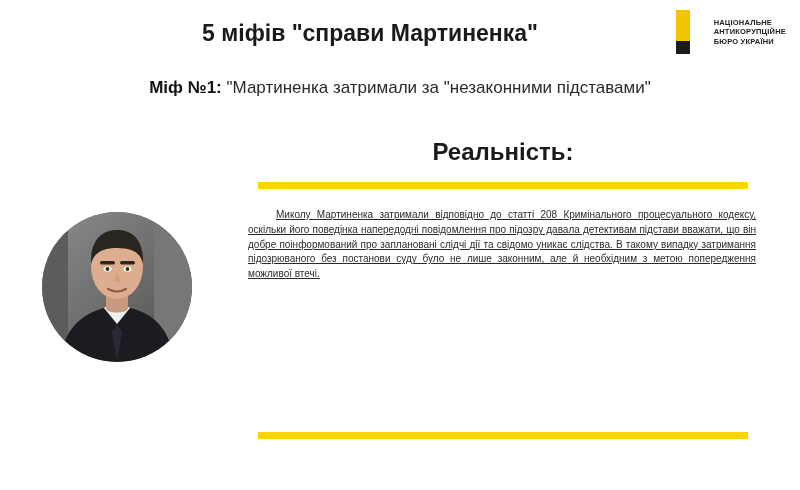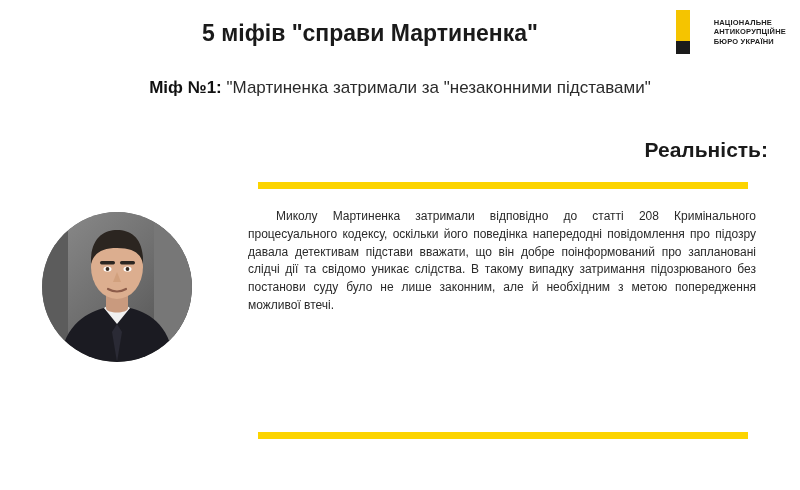--- a/index.html
+++ b/index.html
@@ -85,22 +85,22 @@
     text-align: right;
   }
   .myth-text { font-weight: normal; }
 
   
   .reality-heading {
     position: absolute;
     top: 138px;
     left: 238px;
     width: 530px;
-    text-align: right;
-    font-size: 21px;
+    text-align: center;
+    font-size: 24px;
     font-weight: bold;
     color: #1a1a1a;
   }
 
   
   .rule {
     position: absolute;
     left: 258px;
     width: 490px;
     height: 7px;
@@ -108,26 +108,27 @@
   }
   .rule-top { top: 182px; }
   .rule-bottom { top: 432px; }
 
   
   .body-text {
     position: absolute;
     top: 208px;
     left: 248px;
     width: 508px;
-    font-size: 12px;
+    font-size: 10px;
     line-height: 1.48;
     color: #2a2a2a;
     text-align: justify;
     text-indent: 28px;
     hyphens: none;
+    text-decoration: underline;
   }
 
   
   .portrait {
     position: absolute;
     top: 212px;
     left: 42px;
     width: 150px;
     height: 150px;
     border-radius: 50%;

